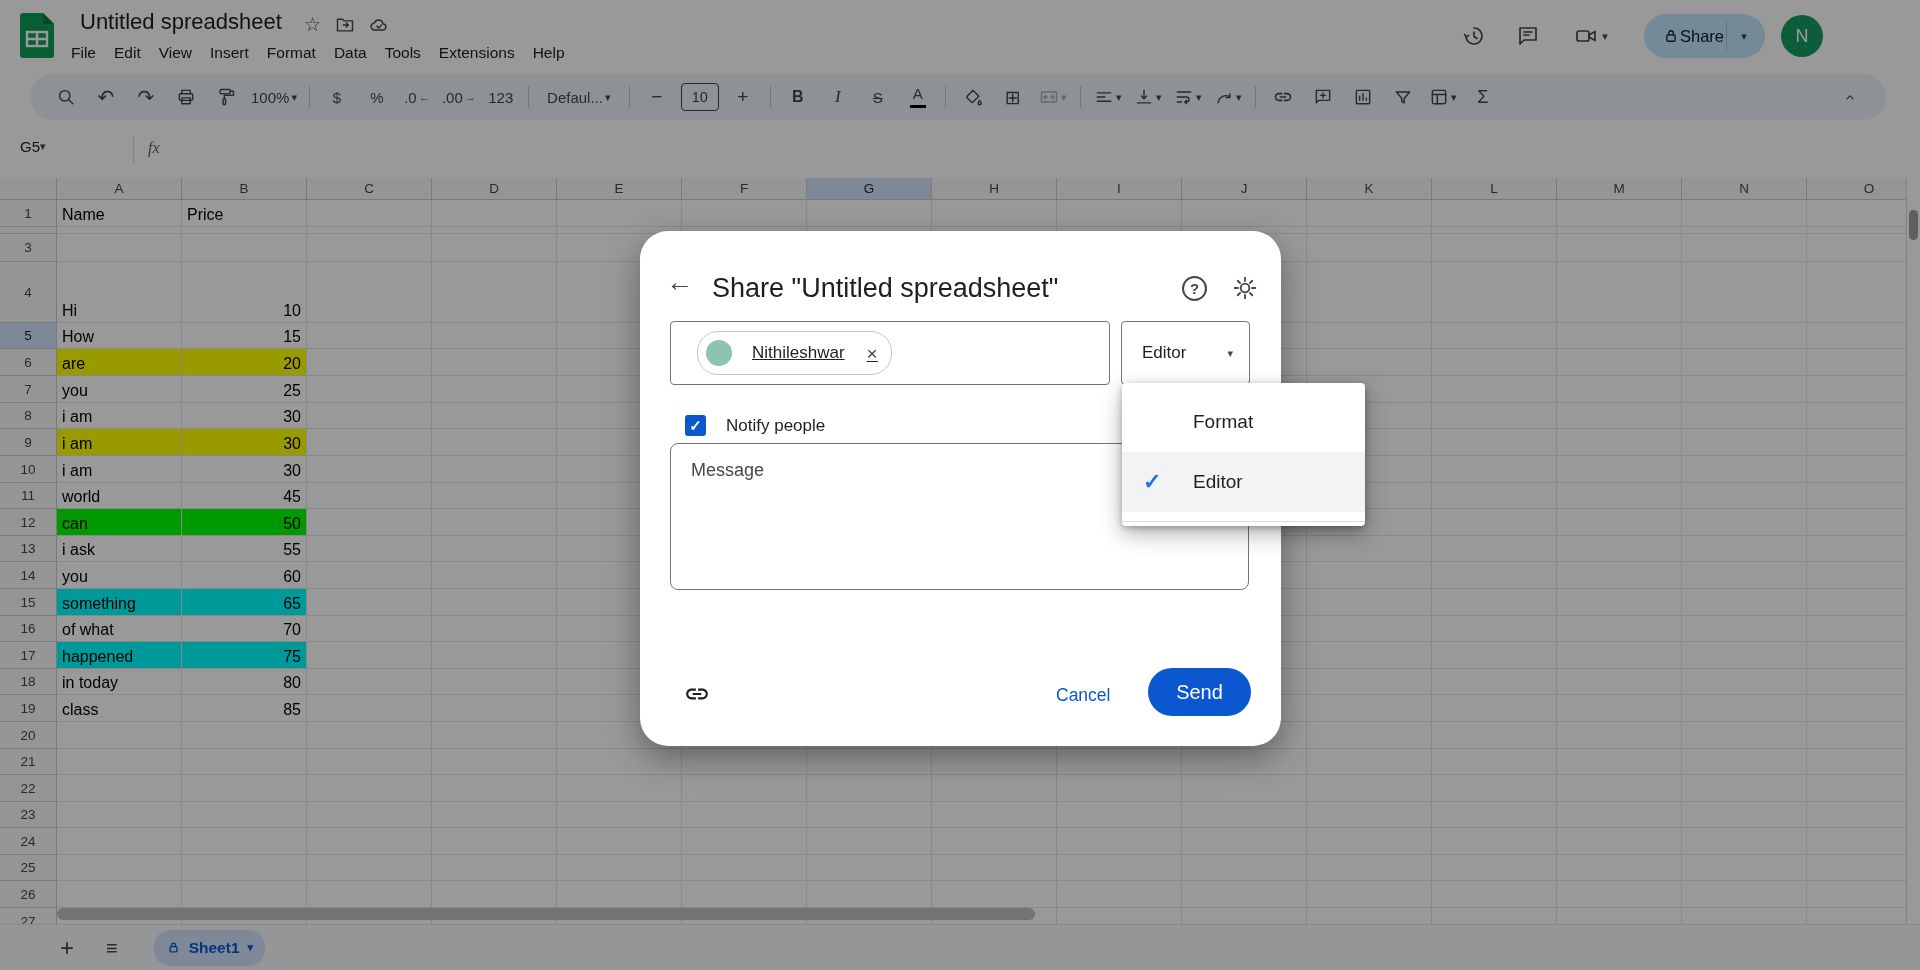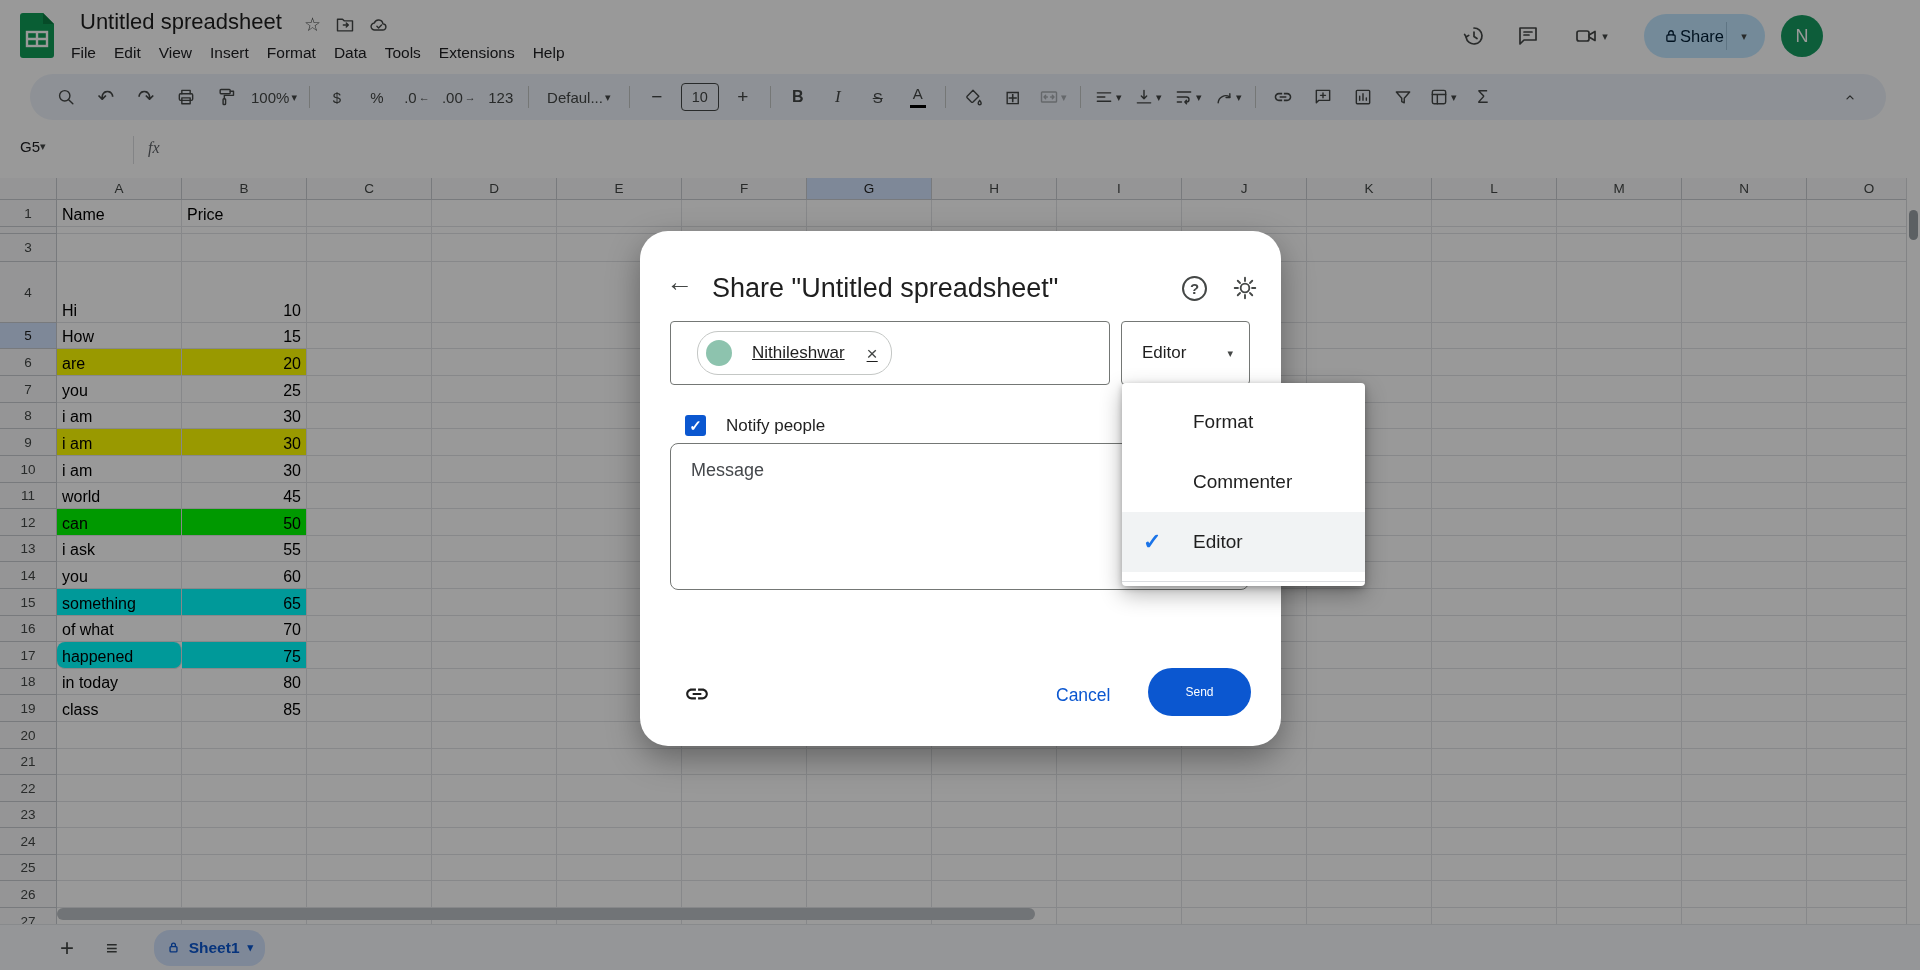--- a/index.html
+++ b/index.html
@@ -98,21 +98,21 @@
   .chk{width:21px;height:21px;background:#0b57d0;border-radius:3px;display:flex;align-items:center;justify-content:center;
        color:#fff;font-size:15px;font-weight:700;}
   .d-notify .lab{margin-left:20px;font-size:17px;color:#1f1f1f;}
   .d-msg{position:absolute;left:30px;top:212px;width:579px;height:147px;border:1px solid #747775;border-radius:8px;
          box-sizing:border-box;resize:none;padding:16px 20px;font-family:"Liberation Sans",sans-serif;
          font-size:18px;color:#1f1f1f;outline:none;}
   .d-msg::placeholder{color:#45484c;opacity:1;}
   .d-link{position:absolute;left:44px;top:450px;}
   .d-cancel{position:absolute;left:402px;top:448px;padding:6px 14px;font-size:17.5px;font-weight:500;color:#0b57d0;}
   .d-send{position:absolute;left:508px;top:437px;width:103px;height:48px;border-radius:24px;background:#0b57d0;
-          color:#fff;font-size:12px;font-weight:500;display:flex;align-items:center;justify-content:center;}
+          color:#fff;font-size:20px;font-weight:500;display:flex;align-items:center;justify-content:center;}
 
   .menu{position:absolute;left:1122px;top:383px;width:243px;background:#fff;border-radius:4px;z-index:70;
         box-shadow:0 2px 6px rgba(0,0,0,.25),0 8px 22px rgba(0,0,0,.3);padding:9px 0 4px 0;box-sizing:border-box;}
   .mi{height:60px;display:flex;align-items:center;padding-left:71px;font-size:19px;color:#1f1f1f;position:relative;}
   .mi.selected{background:#f1f3f4;}
   .mi .check{position:absolute;left:21px;top:17px;color:#1a73e8;font-size:22px;font-weight:700;}
   .mdiv{height:1px;background:#dadce0;margin:9px 0 0 0;}
   .mi-extra{height:62px;display:flex;align-items:center;padding-left:28px;font-size:19px;color:#1f1f1f;}
 </style>
 </head>
@@ -630,21 +630,21 @@
         <div class="cell"></div>
         <div class="cell"></div>
         <div class="cell"></div>
         <div class="cell"></div>
         <div class="cell"></div>
         <div class="cell"></div>
         <div class="cell"></div>
       </div>
       <div class="grow" style="height: 27px;">
         <div class="rh">17</div>
-        <div class="cell" style="background: rgb(0, 255, 255); border-radius: 8px;">happened</div>
+        <div class="cell" style="background: rgb(0, 255, 255);">happened</div>
         <div class="cell num" style="background: rgb(0, 255, 255);">75</div>
         <div class="cell"></div>
         <div class="cell"></div>
         <div class="cell"></div>
         <div class="cell"></div>
         <div class="cell"></div>
         <div class="cell"></div>
         <div class="cell"></div>
         <div class="cell"></div>
         <div class="cell"></div>
@@ -886,23 +886,20 @@
         </svg>
     </span>
     <span class="d-cancel">Cancel</span>
     <div class="d-send">Send</div>
   </div>
 
   <div class="menu">
     <div class="mi">
       <span>Format</span>
     </div>
-    <div class="mi">
-      <span>Commenter</span>
-    </div>
     <div class="mi selected">
       <span class="check">✓</span>
       <span>Editor</span>
     </div>
     <div class="mdiv"></div>
   </div>
 
 </div>
 
 </body></html>

